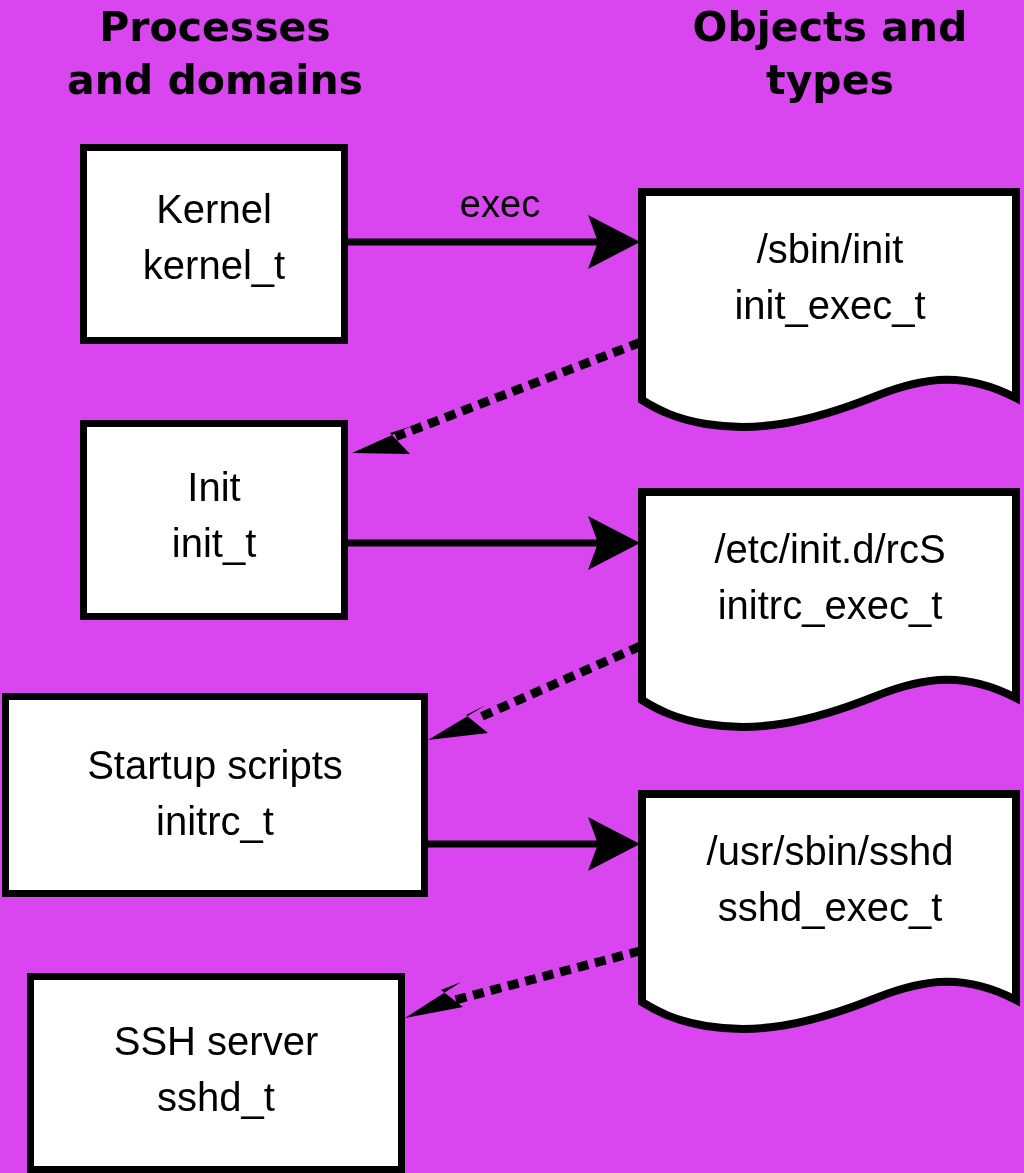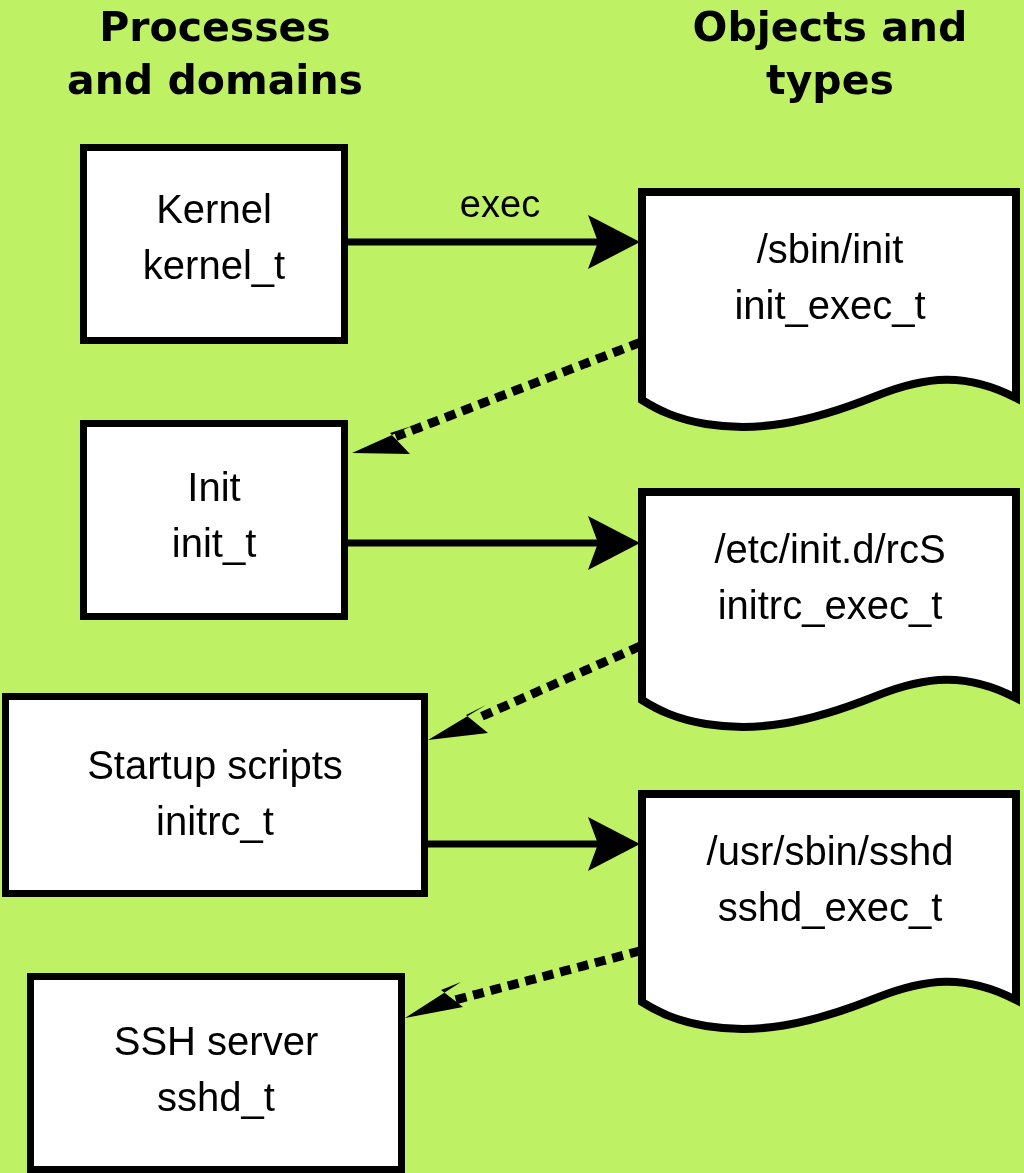--- a/index.html
+++ b/index.html
@@ -4,21 +4,21 @@
 <style>
   html, body {
     margin: 0;
     padding: 0;
     background: #ffffff;
   }
   #canvas {
     position: relative;
     width: 1024px;
     height: 1173px;
-    background: #bef264;
+    background: #d946ef;
     overflow: hidden;
     font-family: "Liberation Sans", sans-serif;
   }
   svg.diagram {
     position: absolute;
     top: 0;
     left: 0;
     width: 1024px;
     height: 1173px;
   }

